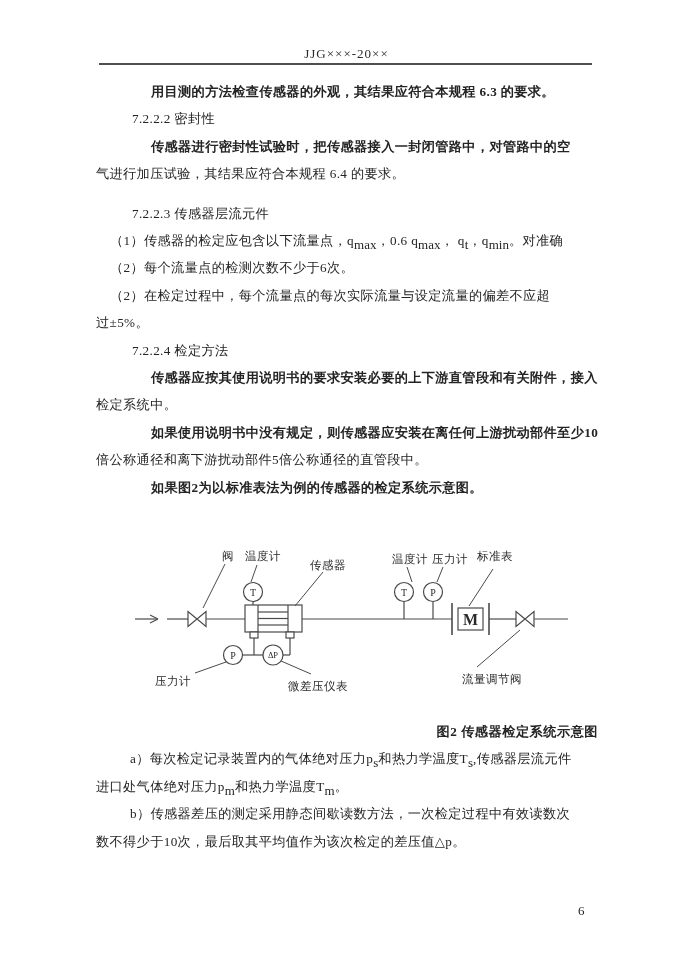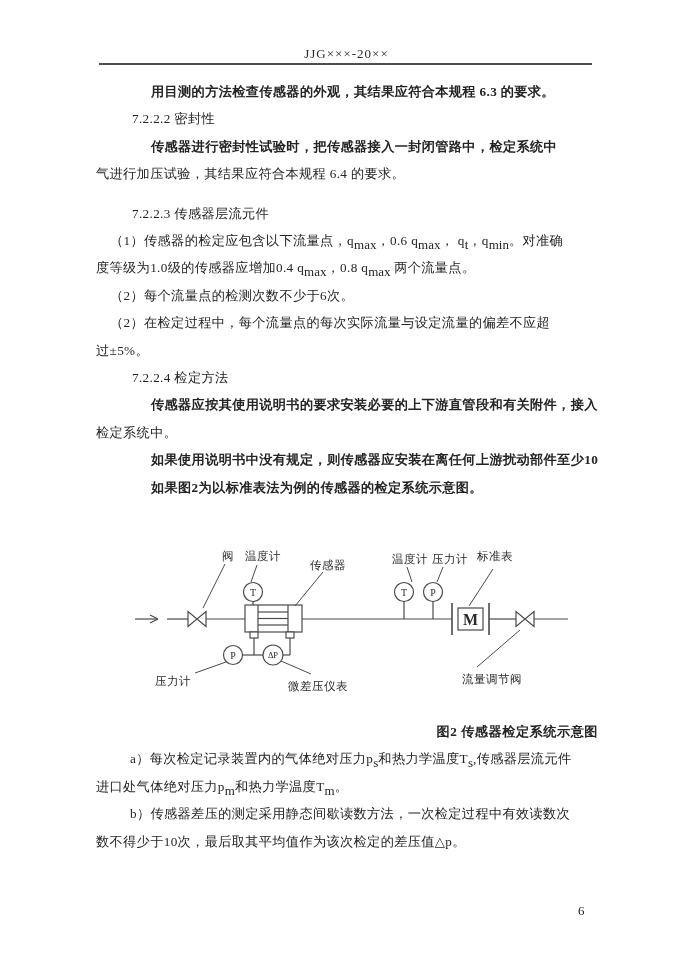--- a/index.html
+++ b/index.html
@@ -43,33 +43,33 @@
 <body>
 
 <div id="page">
 
   <div class="header-code">JJG×××-20××</div>
   <div class="header-rule"></div>
 
   <div class="content">
     <div class="ln ind-para">用目测的方法检查传感器的外观，其结果应符合本规程 6.3 的要求。</div>
     <div class="ln ind-head">7.2.2.2 密封性</div>
-    <div class="ln ind-para">传感器进行密封性试验时，把传感器接入一封闭管路中，检定系统中</div>
+    <div class="ln ind-para">传感器进行密封性试验时，把传感器接入一封闭管路中，对管路中的空</div>
     <div class="ln">气进行加压试验，其结果应符合本规程 6.4 的要求。</div>
     <div class="vspace"></div>
     <div class="ln ind-head">7.2.2.3 传感器层流元件</div>
     <div class="ln ind-item">（1）传感器的检定应包含以下流量点，q<sub>max</sub>，0.6 q<sub>max</sub>， q<sub>t</sub>，q<sub>min</sub>。对准确</div>
-    <div class="ln">度等级为1.0级的传感器应增加0.4 q<sub>max</sub>，0.8 q<sub>max</sub> 两个流量点。</div>
     <div class="ln ind-item">（2）每个流量点的检测次数不少于6次。</div>
     <div class="ln ind-item">（2）在检定过程中，每个流量点的每次实际流量与设定流量的偏差不应超</div>
     <div class="ln">过±5%。</div>
     <div class="ln ind-head">7.2.2.4 检定方法</div>
     <div class="ln ind-para">传感器应按其使用说明书的要求安装必要的上下游直管段和有关附件，接入</div>
     <div class="ln">检定系统中。</div>
     <div class="ln ind-para">如果使用说明书中没有规定，则传感器应安装在离任何上游扰动部件至少10</div>
+    <div class="ln">倍公称通径和离下游扰动部件5倍公称通径的直管段中。</div>
     <div class="ln ind-para">如果图2为以标准表法为例的传感器的检定系统示意图。</div>
   </div>
 
   <div class="figure-wrap">
     <svg width="460" height="160" viewBox="0 0 460 160">
       <g stroke="#4a4a4a" stroke-width="1.2" fill="none">
 
         <g>
           <line x1="20" y1="79" x2="42" y2="79"></line>
           <line x1="35" y1="75" x2="43" y2="79"></line>

